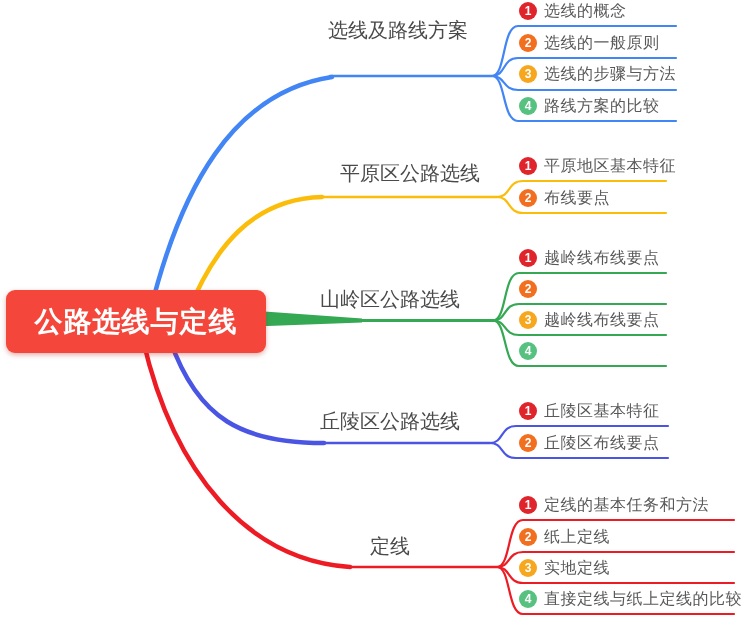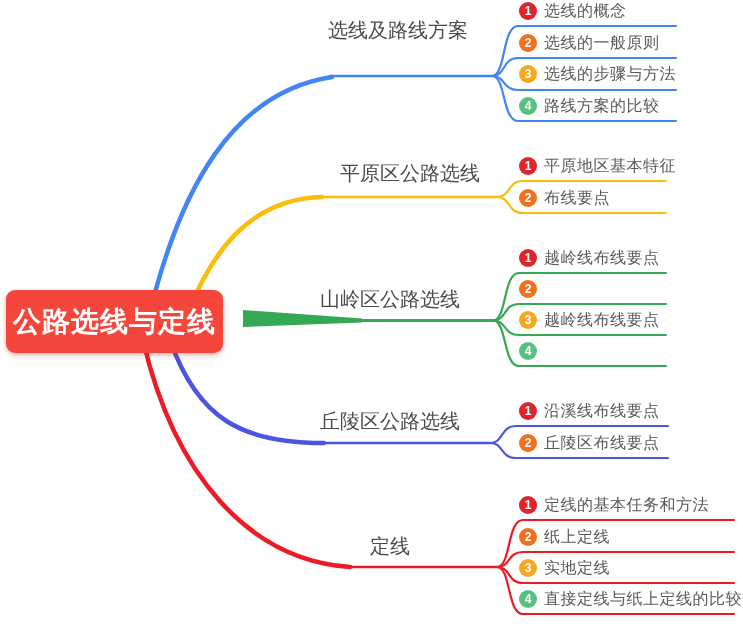--- a/index.html
+++ b/index.html
@@ -7,21 +7,21 @@
     position:relative;width:743px;height:638px;overflow:hidden;
     background:var(--canvas-bg,#ffffff);
     font-family:"Liberation Sans","DejaVu Sans",sans-serif;
   }
   svg.links{position:absolute;left:0;top:0;}
   .s0{stroke:var(--branch0);} .s1{stroke:var(--branch1);} .s2{stroke:var(--branch2);}
   .s3{stroke:var(--branch3);} .s4{stroke:var(--branch4);}
   .f2{fill:var(--branch2);}
   path{fill:none;stroke-linecap:round;}
   .central{
-    position:absolute;left:6px;top:290px;width:217px;height:63px;
+    position:absolute;left:6px;top:290px;width:260px;height:63px;
     background:var(--node-bg,#f4463a);color:var(--node-text,#fff);
     font-size:28px;font-weight:bold;letter-spacing:1px;
     display:flex;align-items:center;justify-content:center;
     border-radius:9px;box-shadow:0 2px 5px rgba(180,30,20,.35);
   }
   .blabel{
     position:absolute;width:190px;text-align:center;
     font-size:20px;font-weight:normal;line-height:30px;
     color:var(--branch-label-text,#4a4a4a);cursor:default;
   }
@@ -128,21 +128,21 @@
   <div class="item" style="left:519px;top:309px">
     <span class="badge n3">3</span>
     <span class="itext">越岭线布线要点</span>
   </div>
   <div class="item" style="left:519px;top:340px">
     <span class="badge n4">4</span>
   </div>
 
   <div class="item" style="left:519px;top:400px">
     <span class="badge n1">1</span>
-    <span class="itext">沿溪线布线要点</span>
+    <span class="itext">丘陵区基本特征</span>
   </div>
   <div class="item" style="left:519px;top:432px">
     <span class="badge n2">2</span>
     <span class="itext">丘陵区布线要点</span>
   </div>
 
   <div class="item" style="left:519px;top:494px">
     <span class="badge n1">1</span>
     <span class="itext">定线的基本任务和方法</span>
   </div>

